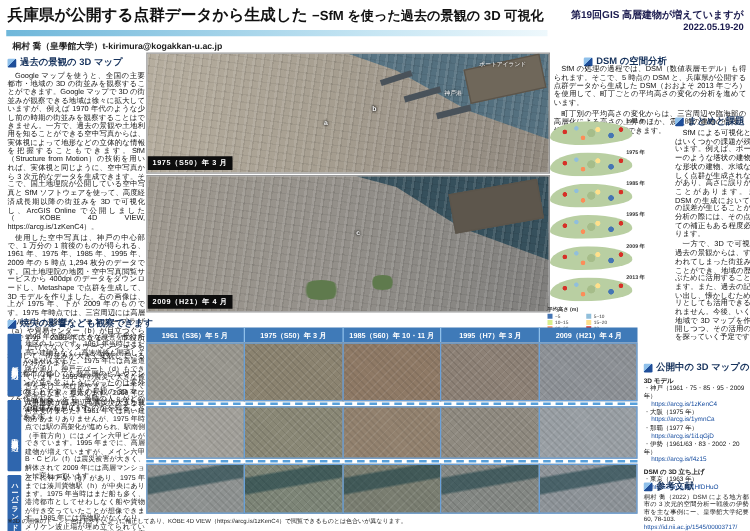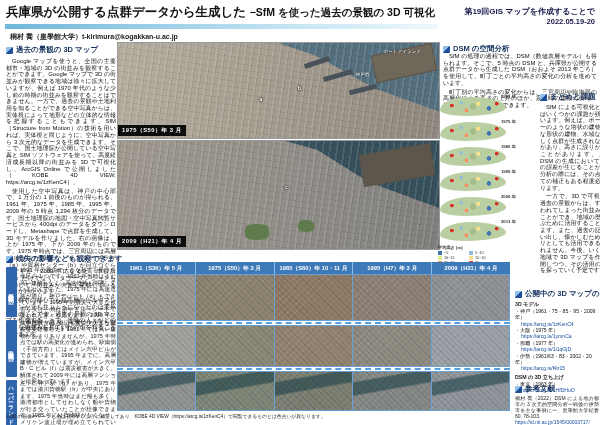--- a/index.html
+++ b/index.html
@@ -41,21 +41,21 @@
   .sea2{position:absolute;inset:0;background:linear-gradient(115deg,#4a626e,#36505c 60%);
         clip-path:polygon(52% 0,100% 0,100% 62%,78% 38%,62% 8%);}
   .pier{position:absolute;background:#49525a;}
   .isle{position:absolute;background:#6f675a;border:1px solid #5b544a;}
   .green{position:absolute;background:radial-gradient(circle,#5f7a4d 0 60%,transparent 70%);border-radius:50%;}
   .viewlabel{position:absolute;left:0;bottom:2px;background:#0d0d0d;color:#fff;font-size:5.8px;font-weight:bold;
              padding:1px 4px;letter-spacing:.5px;}
   .ann{position:absolute;color:#fff;font-size:4.6px;text-shadow:0 0 2px #000;}
   .marker{position:absolute;color:#fff;font-size:5.5px;font-weight:bold;text-shadow:0 0 2px #000,0 0 2px #000;}
   
-  .dsmhead{position:absolute;left:443px;top:44px;}
+  .dsmhead{position:absolute;left:467px;top:44px;}
   .dsmtext{position:absolute;left:443px;top:53px;width:154px;}
   .dsmtext .p{text-indent:6px;}
   .matome{position:absolute;left:540px;top:92px;width:79px;}
   .matome .p{text-indent:6px;}
   .maps{position:absolute;left:438px;top:93px;width:78px;}
   .dsmmap{position:relative;height:25px;}
   .blob{position:absolute;left:2px;top:4px;width:66px;height:19px;background:#b9cfa2;
     border-radius:46% 54% 62% 38% / 68% 55% 45% 32%;
     background-image:
       radial-gradient(circle at 18% 45%,#d73027 1.6px,transparent 2.1px),
@@ -107,21 +107,21 @@
 
 <div id="poster">
 
   <div class="title">
     <span>兵庫県が公開する点群データから生成した</span>
     <span class="sub">−SfM を使った過去の景観の 3D 可視化−</span>
   </div>
   <div class="titlebar"></div>
   <div class="author">桐村 喬（皇學館大学）t-kirimura@kogakkan-u.ac.jp</div>
   <div class="event">
-    <div class="l1">第19回GIS マップを作成することで</div>
+    <div class="l1">第19回GIS 高層建物が増えていますが</div>
     <div class="l2">2022.05.19-20</div>
   </div>
 
   <div class="leftcol">
     <div class="shead">
       <span class="sicon"></span>
       <span>過去の景観の 3D マップ</span>
     </div>
     <div class="body-text" style="margin-top:3px;">
       <p class="p">Google マップを使うと、全国の主要都市・地域の 3D の街並みを観察することができます。Google マップで 3D の街並みが観察できる地域は徐々に拡大していますが、例えば 1970 年代のような少し前の時期の街並みを観察することはできません。一方で、過去の景観や土地利用を知ることができる空中写真からは、実体視によって地形などの立体的な情報を把握することもできます。SfM（Structure from Motion）の技術を用いれば、実体視と同じように、空中写真から 3 次元的なデータを生成できます。そこで、国土地理院が公開している空中写真と SfM ソフトウェアを使って、高度経済成長期以降の街並みを 3D で可視化し、ArcGIS Online で公開しました（KOBE 4D VIEW, https://arcg.is/1zKenC4）。</p>

